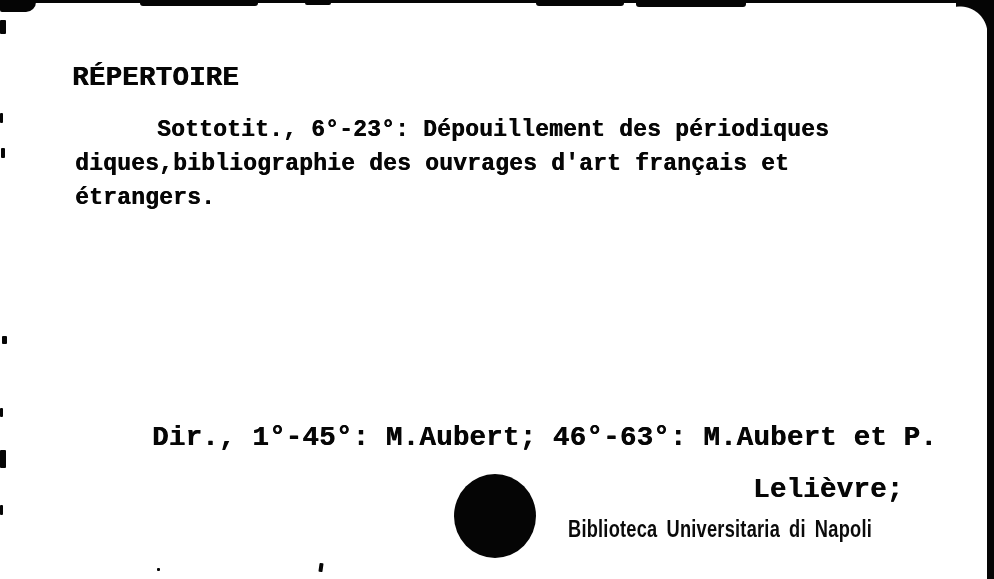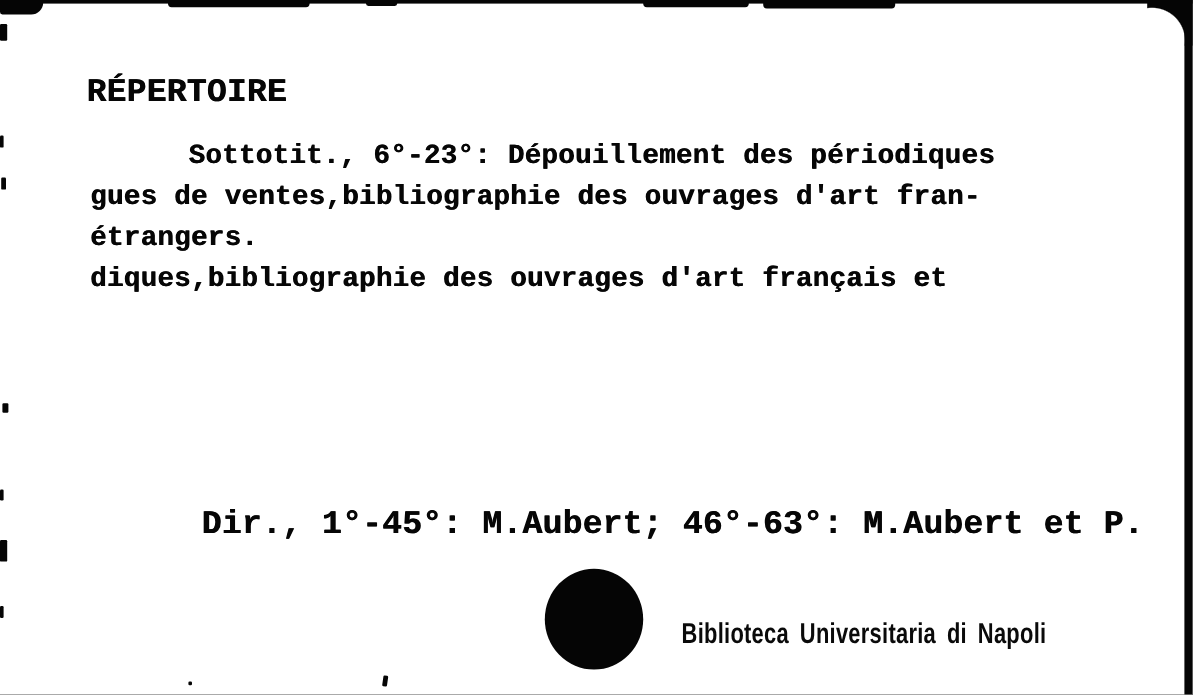--- a/index.html
+++ b/index.html
@@ -78,25 +78,25 @@
   <div class="speck" style="left:0;top:408px;width:3px;height:9px;"></div>
   <div class="speck" style="left:0;top:450px;width:6px;height:18px;"></div>
   <div class="speck" style="left:0;top:505px;width:3px;height:10px;"></div>
   <div class="speck" style="left:157px;top:568px;width:3px;height:3px;"></div>
   <div class="speck" style="left:319px;top:563px;width:4px;height:9px;transform:rotate(8deg);"></div>
 
   <div class="tw" style="left:72px;top:61px;">RÉPERTOIRE</div>
 
   <div class="para">
     <div class="line first">Sottotit., 6°-23°: Dépouillement des périodiques</div>
-    <div class="line">gues de ventes,bibliographie des ouvrages d'art fran-</div>
+    <div class="line">diques,bibliographie des ouvrages d'art français et</div>
     <div class="line">étrangers.</div>
-    <div class="line">diques,bibliographie des ouvrages d'art français et</div>
   </div>
 
-  <div class="tw" style="left:168px;top:421px;">Dir., 1°-45°: M.Aubert; 46°-63°: M.Aubert et P.</div>
+  <div class="tw" style="left:152px;top:421px;">Dir., 1°-45°: M.Aubert; 46°-63°: M.Aubert et P.</div>
 
+  <div class="tw" style="left:753px;top:473px;">Lelièvre;</div>
 
   <div class="hole"></div>
 
   <div class="stamp">Biblioteca Universitaria di Napoli</div>
 
 </div>
 
 </body></html>

